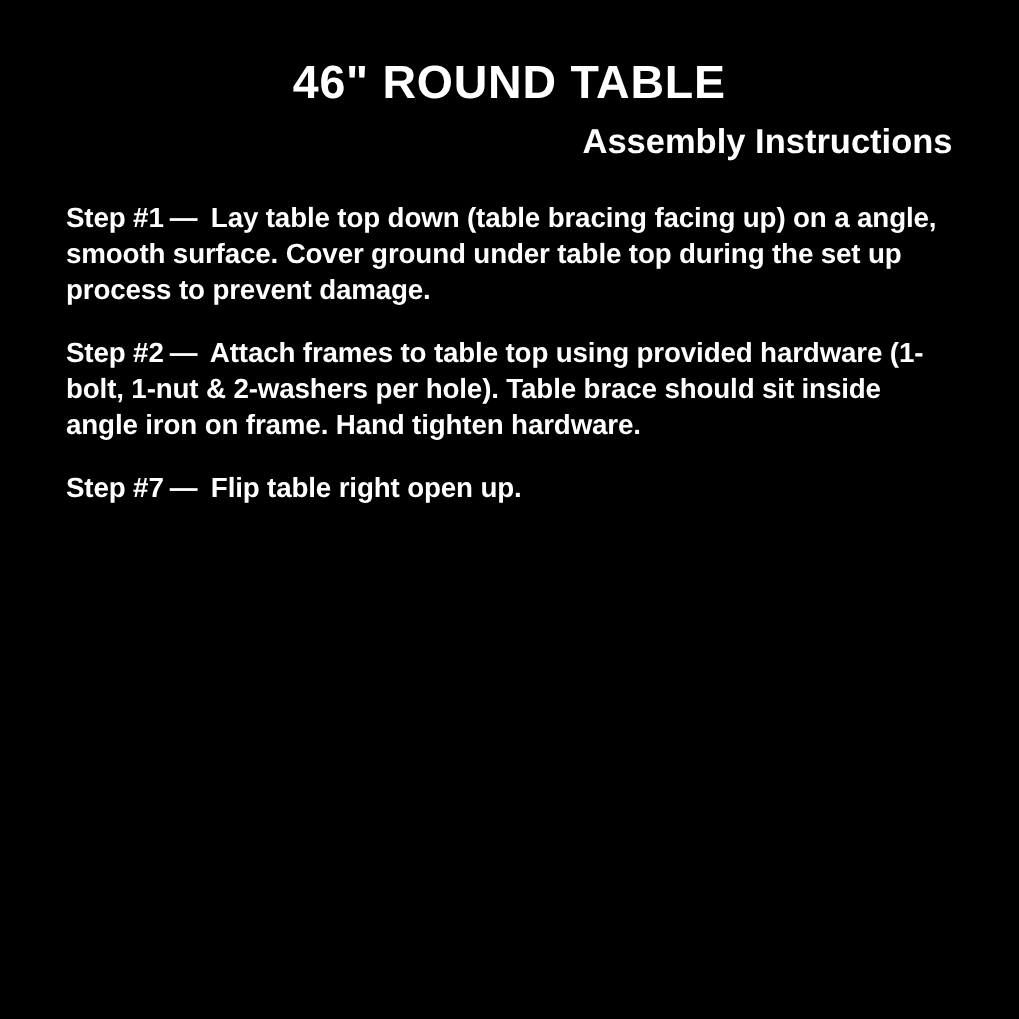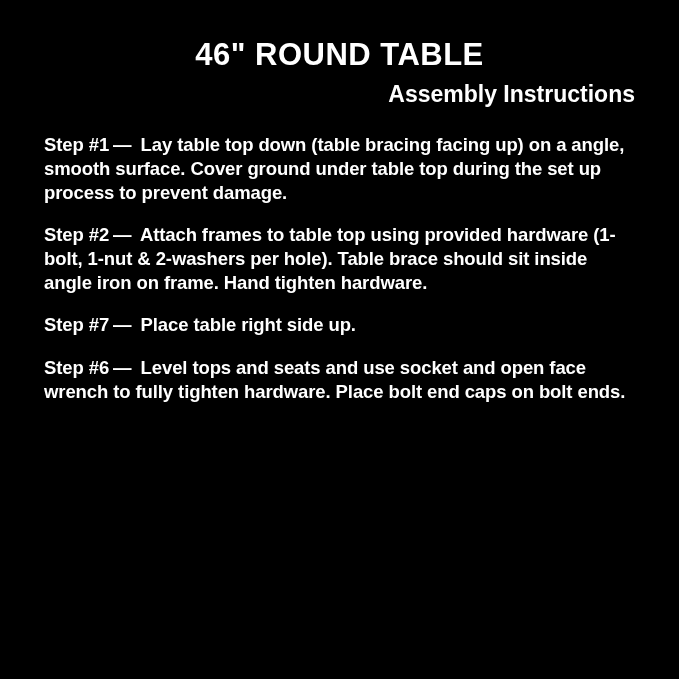--- a/index.html
+++ b/index.html
@@ -74,21 +74,18 @@
       <span class="step-label">Step #1</span><span class="dash">—</span> <span class="step-text">Lay table top down (table bracing facing up) on a angle, smooth surface. Cover ground under table top during the set up process to prevent damage.</span>
     </p>
 
     <p class="step">
       <span class="step-label">Step #2</span><span class="dash">—</span> <span class="step-text">Attach frames to table top using provided hardware (1-bolt, 1-nut &amp; 2-washers per hole). Table brace should sit inside angle iron on frame. Hand tighten hardware.</span>
     </p>
 
 
 
     <p class="step">
-      <span class="step-label">Step #7</span><span class="dash">—</span> <span class="step-text">Place table right side up.</span>
+      <span class="step-label">Step #7</span><span class="dash">—</span> <span class="step-text">Flip table right open up.</span>
     </p>
 
-    <p class="step">
-      <span class="step-label">Step #6</span><span class="dash">—</span> <span class="step-text">Level tops and seats and use socket and open face wrench to fully tighten hardware. Place bolt end caps on bolt ends.</span>
-    </p>
 
   </div>
 </div>
 
 </body></html>

